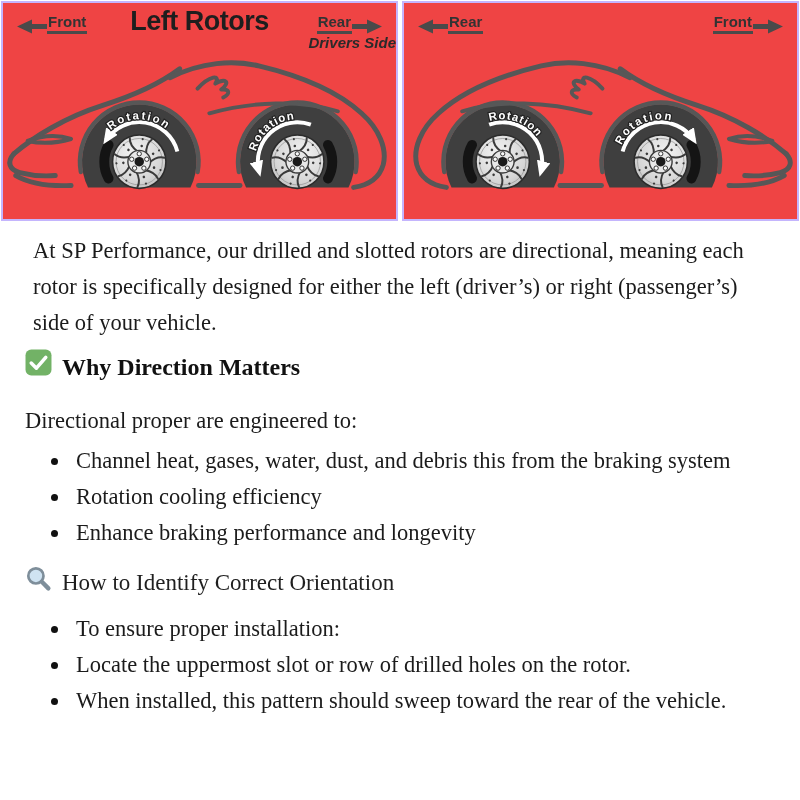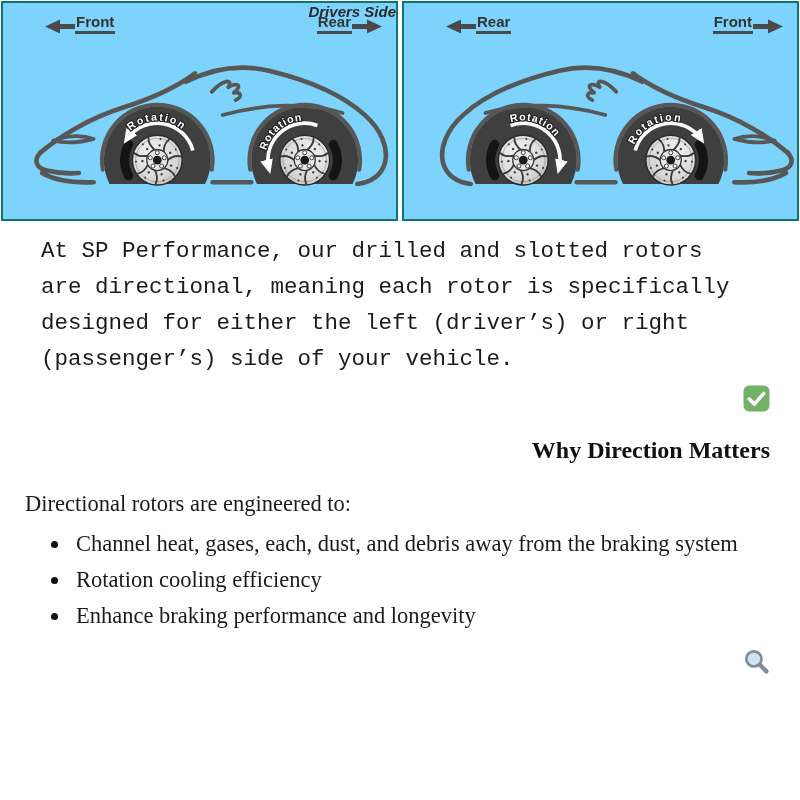--- a/index.html
+++ b/index.html
@@ -1,36 +1,36 @@
 <!DOCTYPE html>
 <html><head>
 <meta charset="utf-8">
 <style>
   html,body{margin:0;padding:0;background:#ffffff;}
   body{width:800px;height:800px;overflow:hidden;font-family:"Liberation Serif",serif;color:#1b1b1b;}
 
   
   .diagram{display:flex;gap:4px;padding:1px 1px 0 1px;}
-  .panel{flex:1;border:2px solid #0f766e;background:#7dd3fc;padding-left:28px;}
+  .panel{flex:1;border:2px solid #c4b5fd;background:#ef4444;}
   .panel-header{position:relative;height:53px;font-family:"Liberation Sans",sans-serif;}
   .panel-title{text-align:center;font-size:27px;font-weight:800;letter-spacing:-0.5px;color:#1e1e1e;padding-top:5px;line-height:26px;}
   .panel-subtitle{text-align:right;font-size:15px;font-weight:700;font-style:italic;color:#2a2a2a;line-height:17px;}
   .dir{position:absolute;top:10px;display:flex;align-items:center;}
   .dir-left{left:14px;}
   .dir-right{right:14px;}
   .dir .txt{font-size:15px;font-weight:700;color:#333;border-bottom:3px solid #4a4a4a;padding:0 1px 1px 1px;}
   .dir svg{display:block;margin-top:6px;}
   .car{display:block;width:100%;height:163px;}
   .car text{font-family:"Liberation Sans",sans-serif;font-weight:bold;}
 
   
   .article{padding:0 30px 0 25px;}
   .article p, .article li{font-size:22.5px;line-height:36px;}
-  .intro{margin:12px 16px 0;font-family:Liberation Mono, monospace;}
-  .sec-h{display:flex;align-items:flex-end;gap:20px;margin:8px 0 0;font-size:24px;font-weight:700;line-height:36px;color:#111;flex-direction:column;}
+  .intro{margin:12px 8px 0;}
+  .sec-h{display:flex;align-items:flex-start;gap:10px;margin:8px 0 0;font-size:24px;font-weight:700;line-height:36px;color:#111;}
   .sec-h.light{font-weight:400;font-size:23px;margin:14px 0 0;color:#1f1f1f;}
   .sec-h svg{flex:0 0 auto;}
   .lead{margin:18px 0 0;}
   ul{margin:0;padding-left:46px;}
   ul.s1{margin-top:4px;}
   ul.s2{margin-top:10px;}
   li{padding-left:5px;}
   li::marker{color:#111;}
 </style>
 </head>
@@ -123,20 +123,21 @@
 
   <div class="panel">
     <div class="panel-header">
       <div class="dir dir-left">
         <svg width="30" height="15" viewBox="0 0 30 15">
             <polygon points="30,5 15,5 15,0.5 0,7.5 15,14.5 15,10 30,10" fill="#4a4a4a"></polygon>
           </svg>
         <span class="txt">Front</span>
       </div>
       <div>
+        <div class="panel-title">Left Rotors</div>
         <div class="panel-subtitle">Drivers Side</div>
       </div>
       <div class="dir dir-right">
         <span class="txt">Rear</span>
         <svg width="30" height="15" viewBox="0 0 30 15">
             <polygon points="0,5 15,5 15,0.5 30,7.5 15,14.5 15,10 0,10" fill="#4a4a4a"></polygon>
           </svg>
       </div>
     </div>
     <svg class="car" viewBox="0 0 396 165" preserveAspectRatio="xMidYMid meet">
@@ -191,28 +192,34 @@
   <p class="intro">At SP Performance, our drilled and slotted rotors are directional, meaning each rotor is specifically designed for either the left (driver’s) or right (passenger’s) side of your vehicle.</p>
 
   <div class="sec-h">
     <svg width="27" height="27" viewBox="0 0 26 26">
       <rect x="0.5" y="0.5" width="25" height="25" rx="5.5" fill="#72b266"></rect>
       <path d="M 6,13.5 L 11,18.5 L 20,8" fill="none" stroke="#ffffff" stroke-width="3.4" stroke-linecap="round" stroke-linejoin="round"></path>
     </svg>
     <span>Why Direction Matters</span>
   </div>
 
-  <p class="lead">Directional rotors are engineered to:</p>
+  <p class="lead">Directional proper are engineered to:</p>
 
   <ul class="s1">
-    <li>Channel heat, gases, each, dust, and debris away from the braking system</li>
+    <li>Channel heat, gases, water, dust, and debris this from the braking system</li>
     <li>Rotation cooling efficiency</li>
     <li>Enhance braking performance and longevity</li>
   </ul>
 
   <div class="sec-h light">
     <svg width="27" height="27" viewBox="0 0 26 26">
       <circle cx="10.5" cy="10.5" r="7.3" stroke="#7e8e9a" stroke-width="2.6" fill="#cfe3f2"></circle>
       <line x1="16.2" y1="16.2" x2="22.5" y2="22.5" stroke="#7e8e9a" stroke-width="4.2" stroke-linecap="round"></line>
     </svg>
-  </div>
-
+    <span>How to Identify Correct Orientation</span>
+  </div>
+
+  <ul class="s2">
+    <li>To ensure proper installation:</li>
+    <li>Locate the uppermost slot or row of drilled holes on the rotor.</li>
+    <li>When installed, this pattern should sweep toward the rear of the vehicle.</li>
+  </ul>
 </div>
 
 </body></html>

